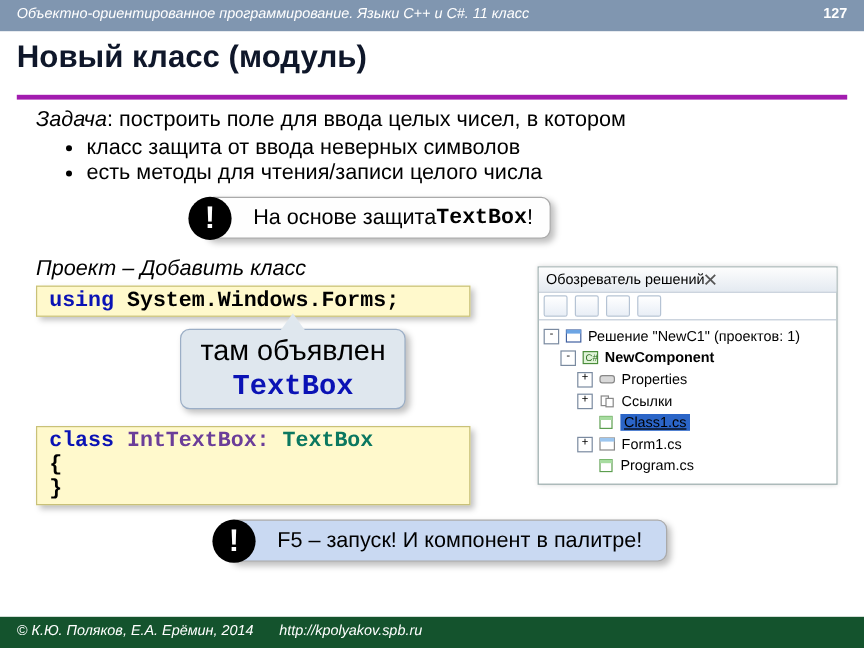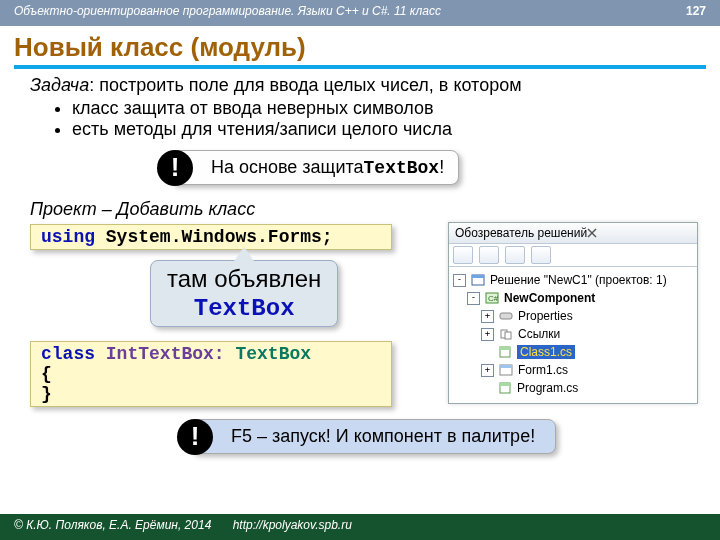--- a/index.html
+++ b/index.html
@@ -17,25 +17,25 @@
     color: #fff;
     font-style: italic;
     font-size: 12px;
     padding: 4px 14px 0;
     display: flex;
     justify-content: space-between;
   }
   .breadcrumb-bar .pgno { font-style: normal; font-weight: bold; }
   .title {
     margin: 6px 14px 0;
-    padding-bottom: 2px;
+    padding-bottom: 16px;
     font-size: 26px;
     font-weight: bold;
-    color: #a16207;
-    border-bottom: 4px solid #0ea5e9;
+    color: #0f172a;
+    border-bottom: 4px solid #a21caf;
   }
   .content { position: relative; padding: 6px 30px 0 30px; font-size: 18px; }
   .task { font-style: italic; }
   .bullets { margin: 2px 0 0 24px; list-style: disc; padding-left: 18px; }
   .bullets li { margin: 0; }
 
   .callout {
     position: relative;
     display: inline-flex;
     align-items: center;
@@ -153,22 +153,23 @@
   }
   .explorer .row .spacer { display:inline-block; }
   .explorer .row .ic {
     width: 16px; height: 14px;
     margin-right: 4px;
     display: inline-flex;
     align-items: center; justify-content: center;
   }
   .explorer .row.sel .lbl {
     background: #2b65c7;
-    color: #fde047;
+    color: #000000;
     padding: 0 3px;
+    text-decoration: underline;
   }
   .explorer .row.bold .lbl { font-weight: bold; }
 </style>
 </head>
 <body>
 
 <div class="breadcrumb-bar">
   <span>Объектно-ориентированное программирование. Языки C++ и C#. 11 класс</span>
   <span class="pgno">127</span>
 </div>

